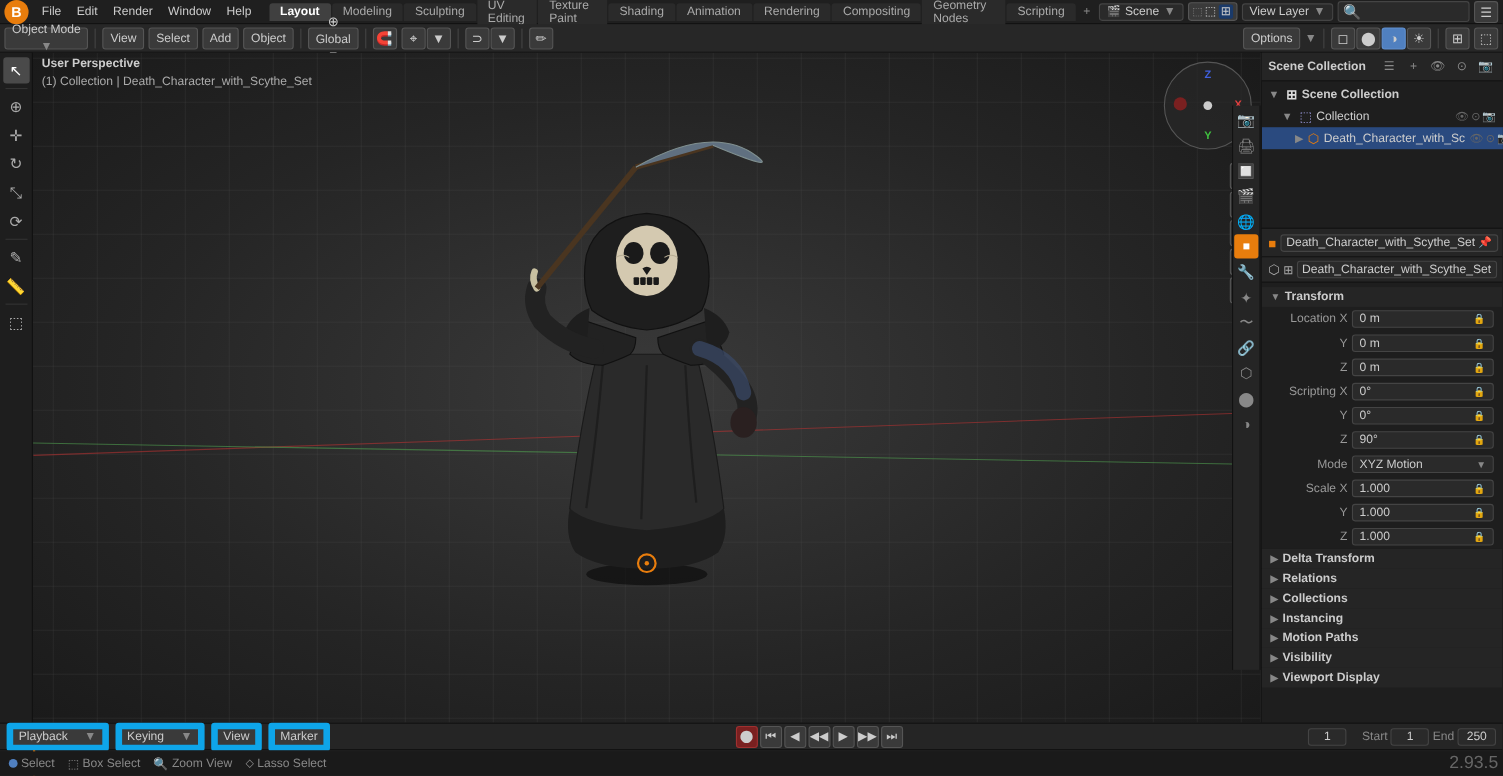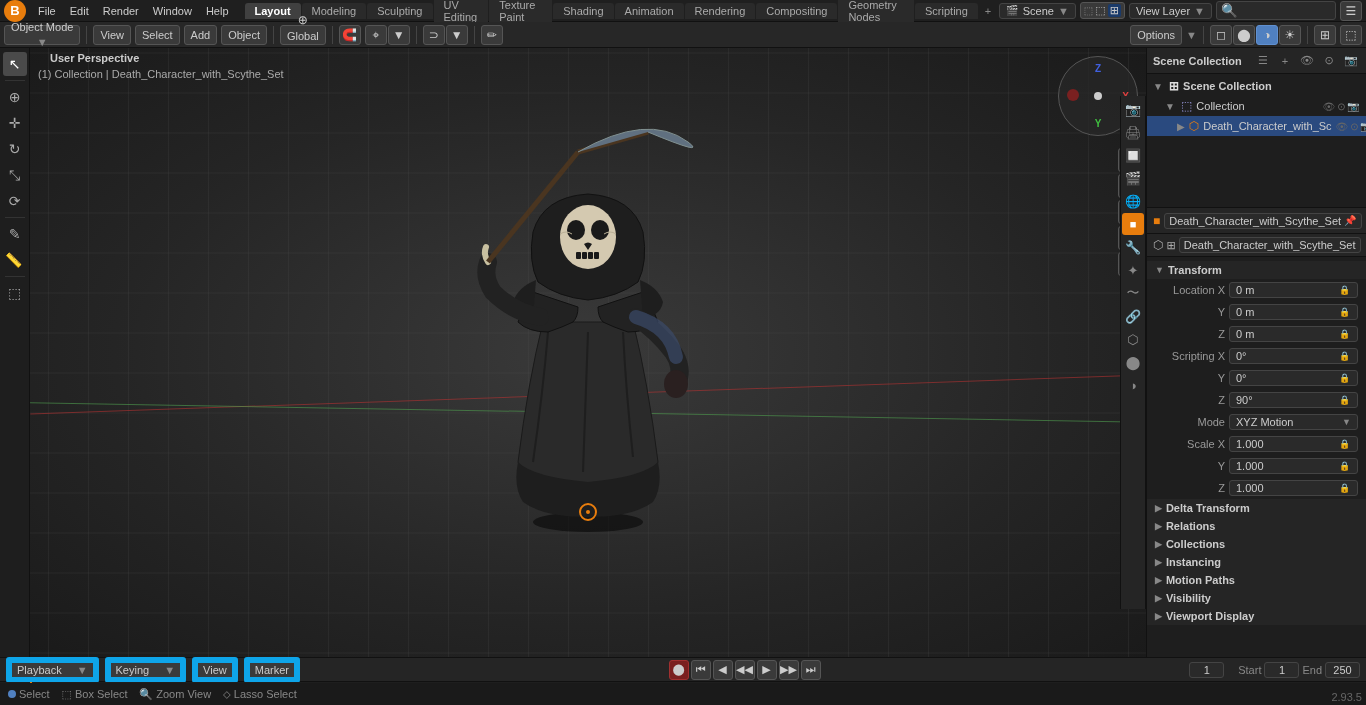--- a/index.html
+++ b/index.html
@@ -195,21 +195,20 @@
       left: 0; right: 0;
       height: 1px;
       background: rgba(80,160,80,0.6);
       transform: rotate(1deg);
     }
     .viewport-header {
       position: absolute;
       top: 4px; left: 8px;
       font-size: 11px;
       color: #aaa;
-      margin-left: 12px;
     }
     .viewport-header .perspective { color: #ccc; font-weight: bold; }
     .viewport-breadcrumb {
       position: absolute;
       top: 20px; left: 8px;
       font-size: 11px;
       color: #aaa;
     }
 
     
@@ -508,21 +507,21 @@
       color: #888;
     }
     .status-item { display: flex; align-items: center; gap: 3px; cursor: pointer; }
     .status-item .dot { width: 8px; height: 8px; border-radius: 50%; background: #5080c0; }
 
     
     .blender-version {
       position: absolute;
       bottom: 2px;
       right: 4px;
-      font-size: 11px;
+      font-size: 16px;
       color: #666;
     }
 
     
     ::-webkit-scrollbar { width: 6px; height: 6px; }
     ::-webkit-scrollbar-track { background: #1a1a1a; }
     ::-webkit-scrollbar-thumb { background: #444; border-radius: 3px; }
   </style>
 </head>
 <body>

